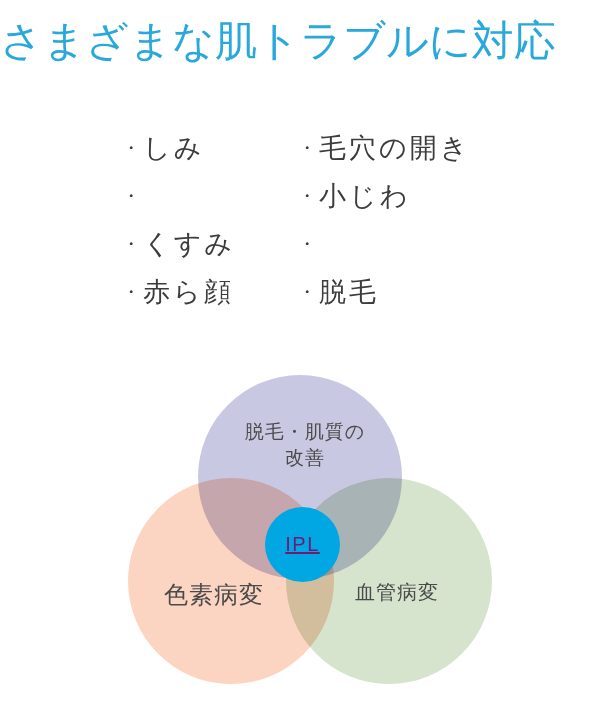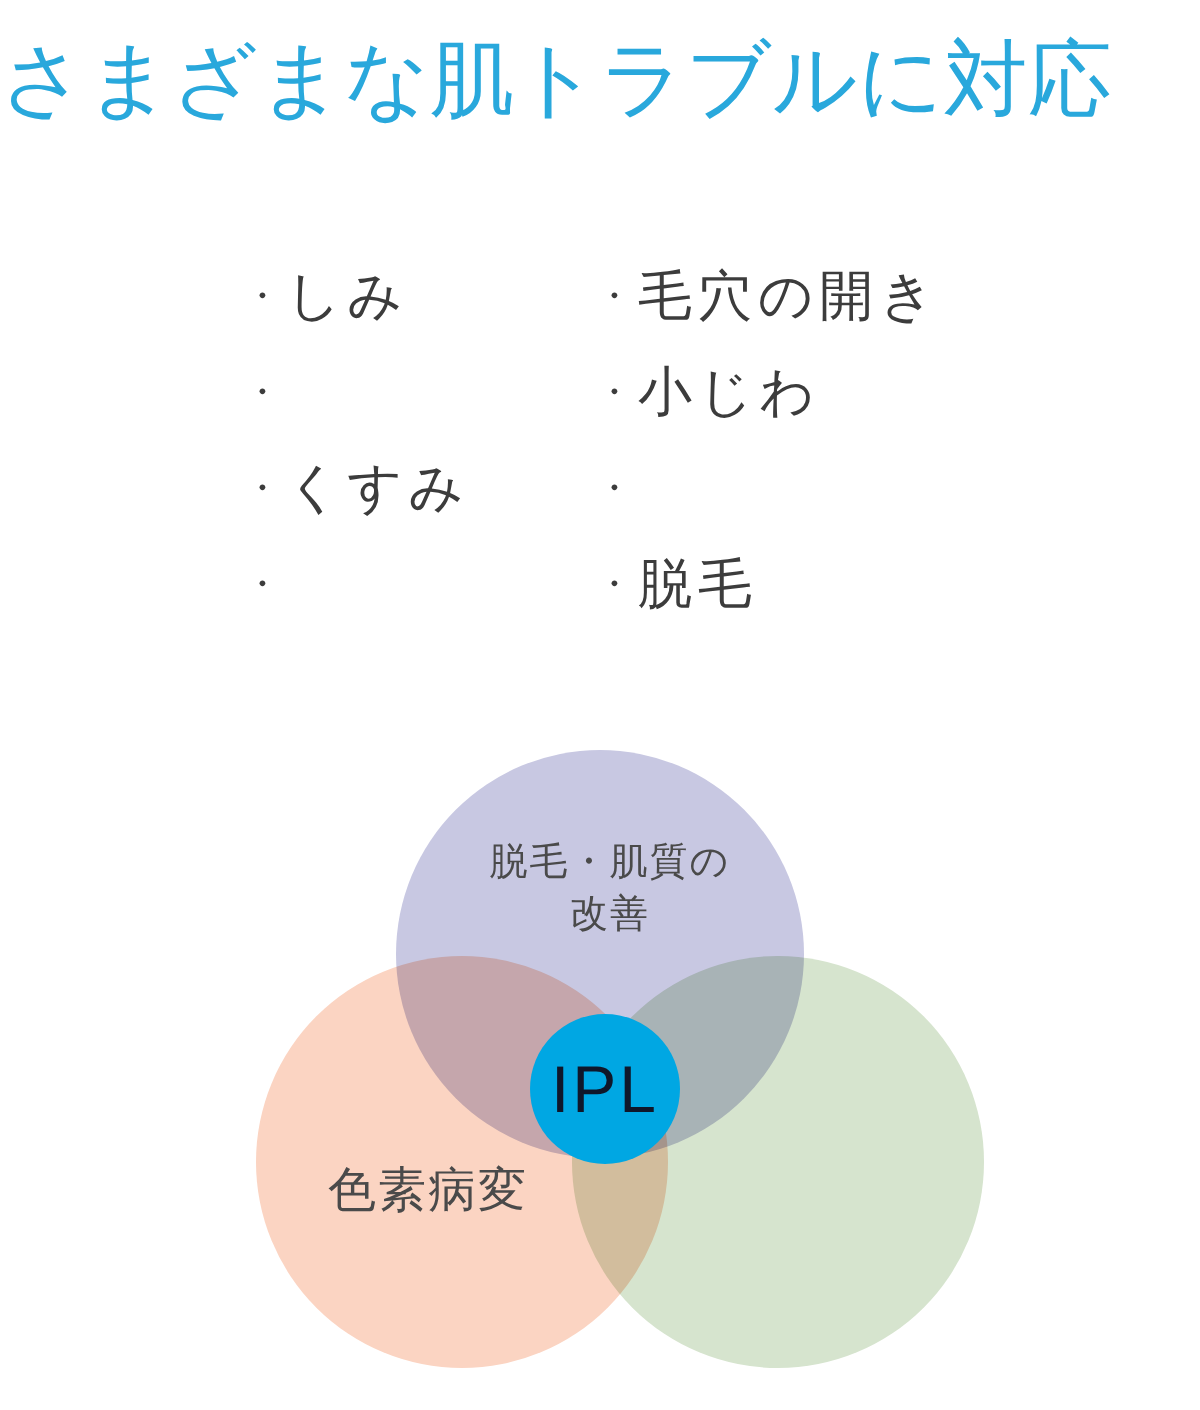--- a/index.html
+++ b/index.html
@@ -60,24 +60,25 @@
   .vcircle-right{left:286px;top:478px;width:206px;height:206px;background:#d6e4ce;}
   .ipl-circle{
     position:absolute;
     left:265px;top:507px;width:75px;height:75px;
     background:#00a7e3;
     border-radius:50%;
     z-index:2;
     display:flex;align-items:center;justify-content:center;
   }
   .ipl-label{
-    color:#0f172a;
-    font-size:33px;
+    color:#701a75;
+    font-size:20px;
     font-weight:300;
     letter-spacing:1.5px;
+    text-decoration:underline;
   }
   .vlabel{
     position:absolute;
     z-index:3;
     color:#4a4a4a;
     text-align:center;
     pointer-events:none;
   }
   .vlabel-top{
     left:205px;top:419px;width:200px;
@@ -107,20 +108,21 @@
         </div>
       <div class="item">
           <span class="bullet">・</span>
         </div>
       <div class="item">
           <span class="bullet">・</span>
           <span>くすみ</span>
         </div>
       <div class="item">
           <span class="bullet">・</span>
+          <span>赤ら顔</span>
         </div>
     </div>
     <div class="col">
       <div class="item">
           <span class="bullet">・</span>
           <span>毛穴の開き</span>
         </div>
       <div class="item">
           <span class="bullet">・</span>
           <span>小じわ</span>
@@ -139,18 +141,19 @@
     <div class="vcircle vcircle-top" style="background-color: rgb(200, 200, 226);"></div>
     <div class="vcircle vcircle-left" style="background-color: rgb(251, 212, 194);"></div>
     <div class="vcircle vcircle-right" style="background-color: rgb(214, 228, 206);"></div>
   </div>
 
   <div class="vlabel vlabel-top">
     <div>脱毛・肌質の</div>
     <div>改善</div>
   </div>
   <div class="vlabel vlabel-left">色素病変</div>
+  <div class="vlabel vlabel-right">血管病変</div>
 
   <div class="ipl-circle" style="background-color: rgb(0, 167, 227);">
     <span class="ipl-label">IPL</span>
   </div>
 
 </div>
 
 </body></html>

